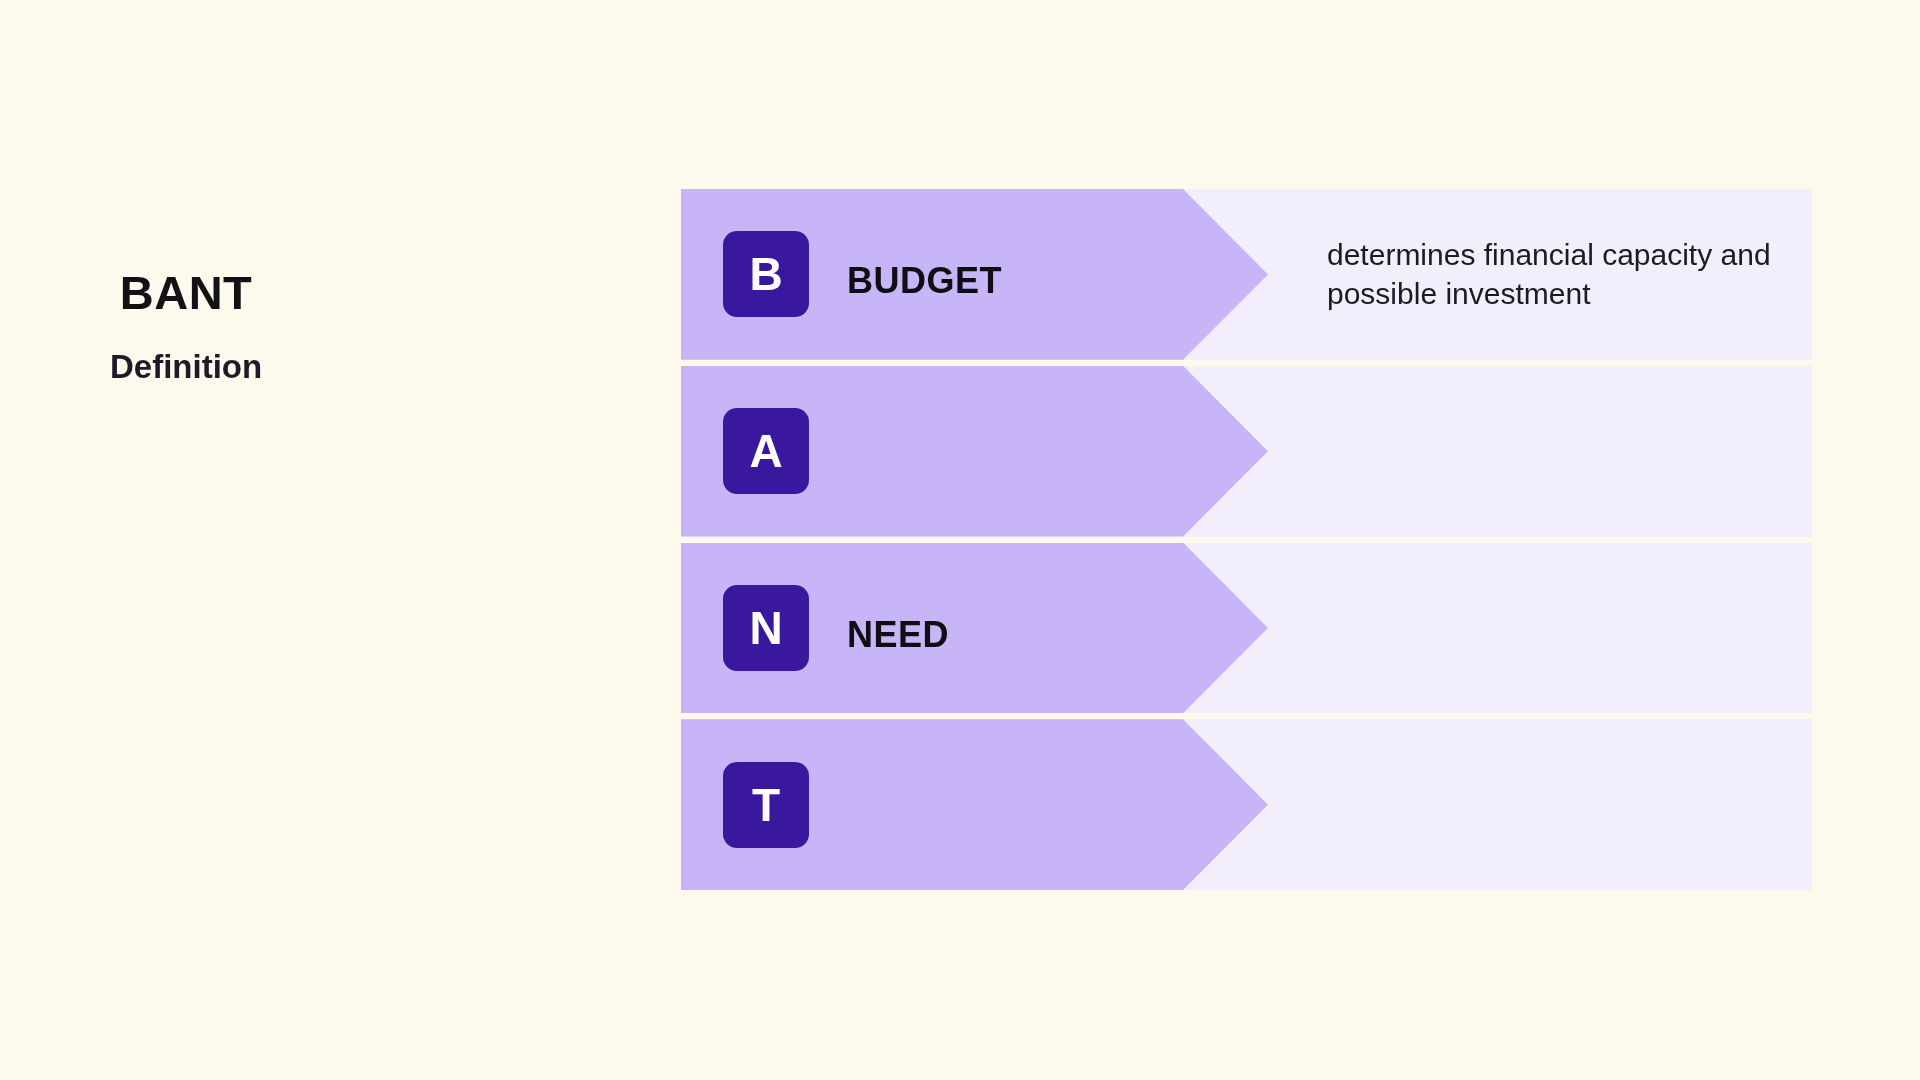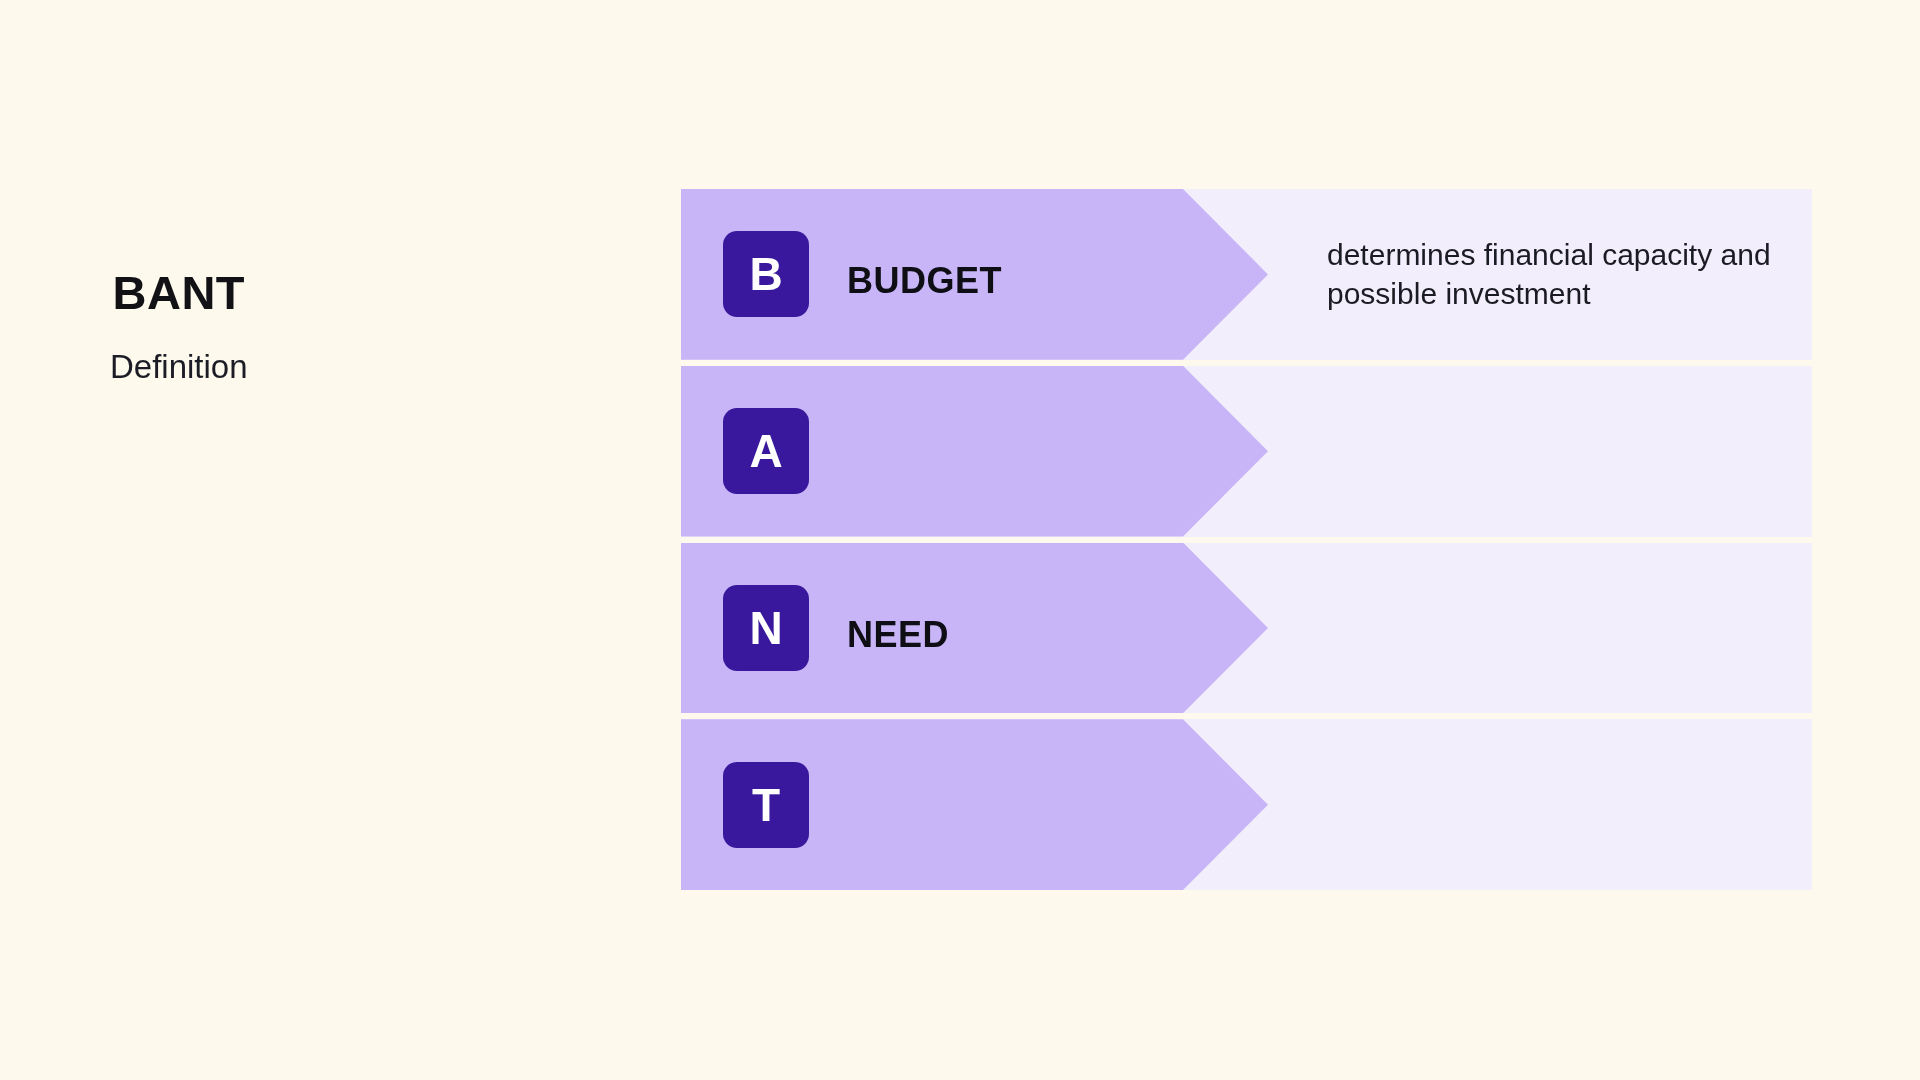--- a/index.html
+++ b/index.html
@@ -27,21 +27,21 @@
   .intro h1{
     font-size:47px;
     font-weight:600;
     letter-spacing:0.5px;
     line-height:1.15;
     color:#111116;
   }
   .intro p{
     margin-top:28px;
     font-size:33px;
-    font-weight:400;
+    font-weight:700;
     color:#1c1c26;
   }
   .panel{
     position:absolute;
     left:681px;
     top:189px;
     width:1131px;
     height:701px;
     display:flex;
     flex-direction:column;

